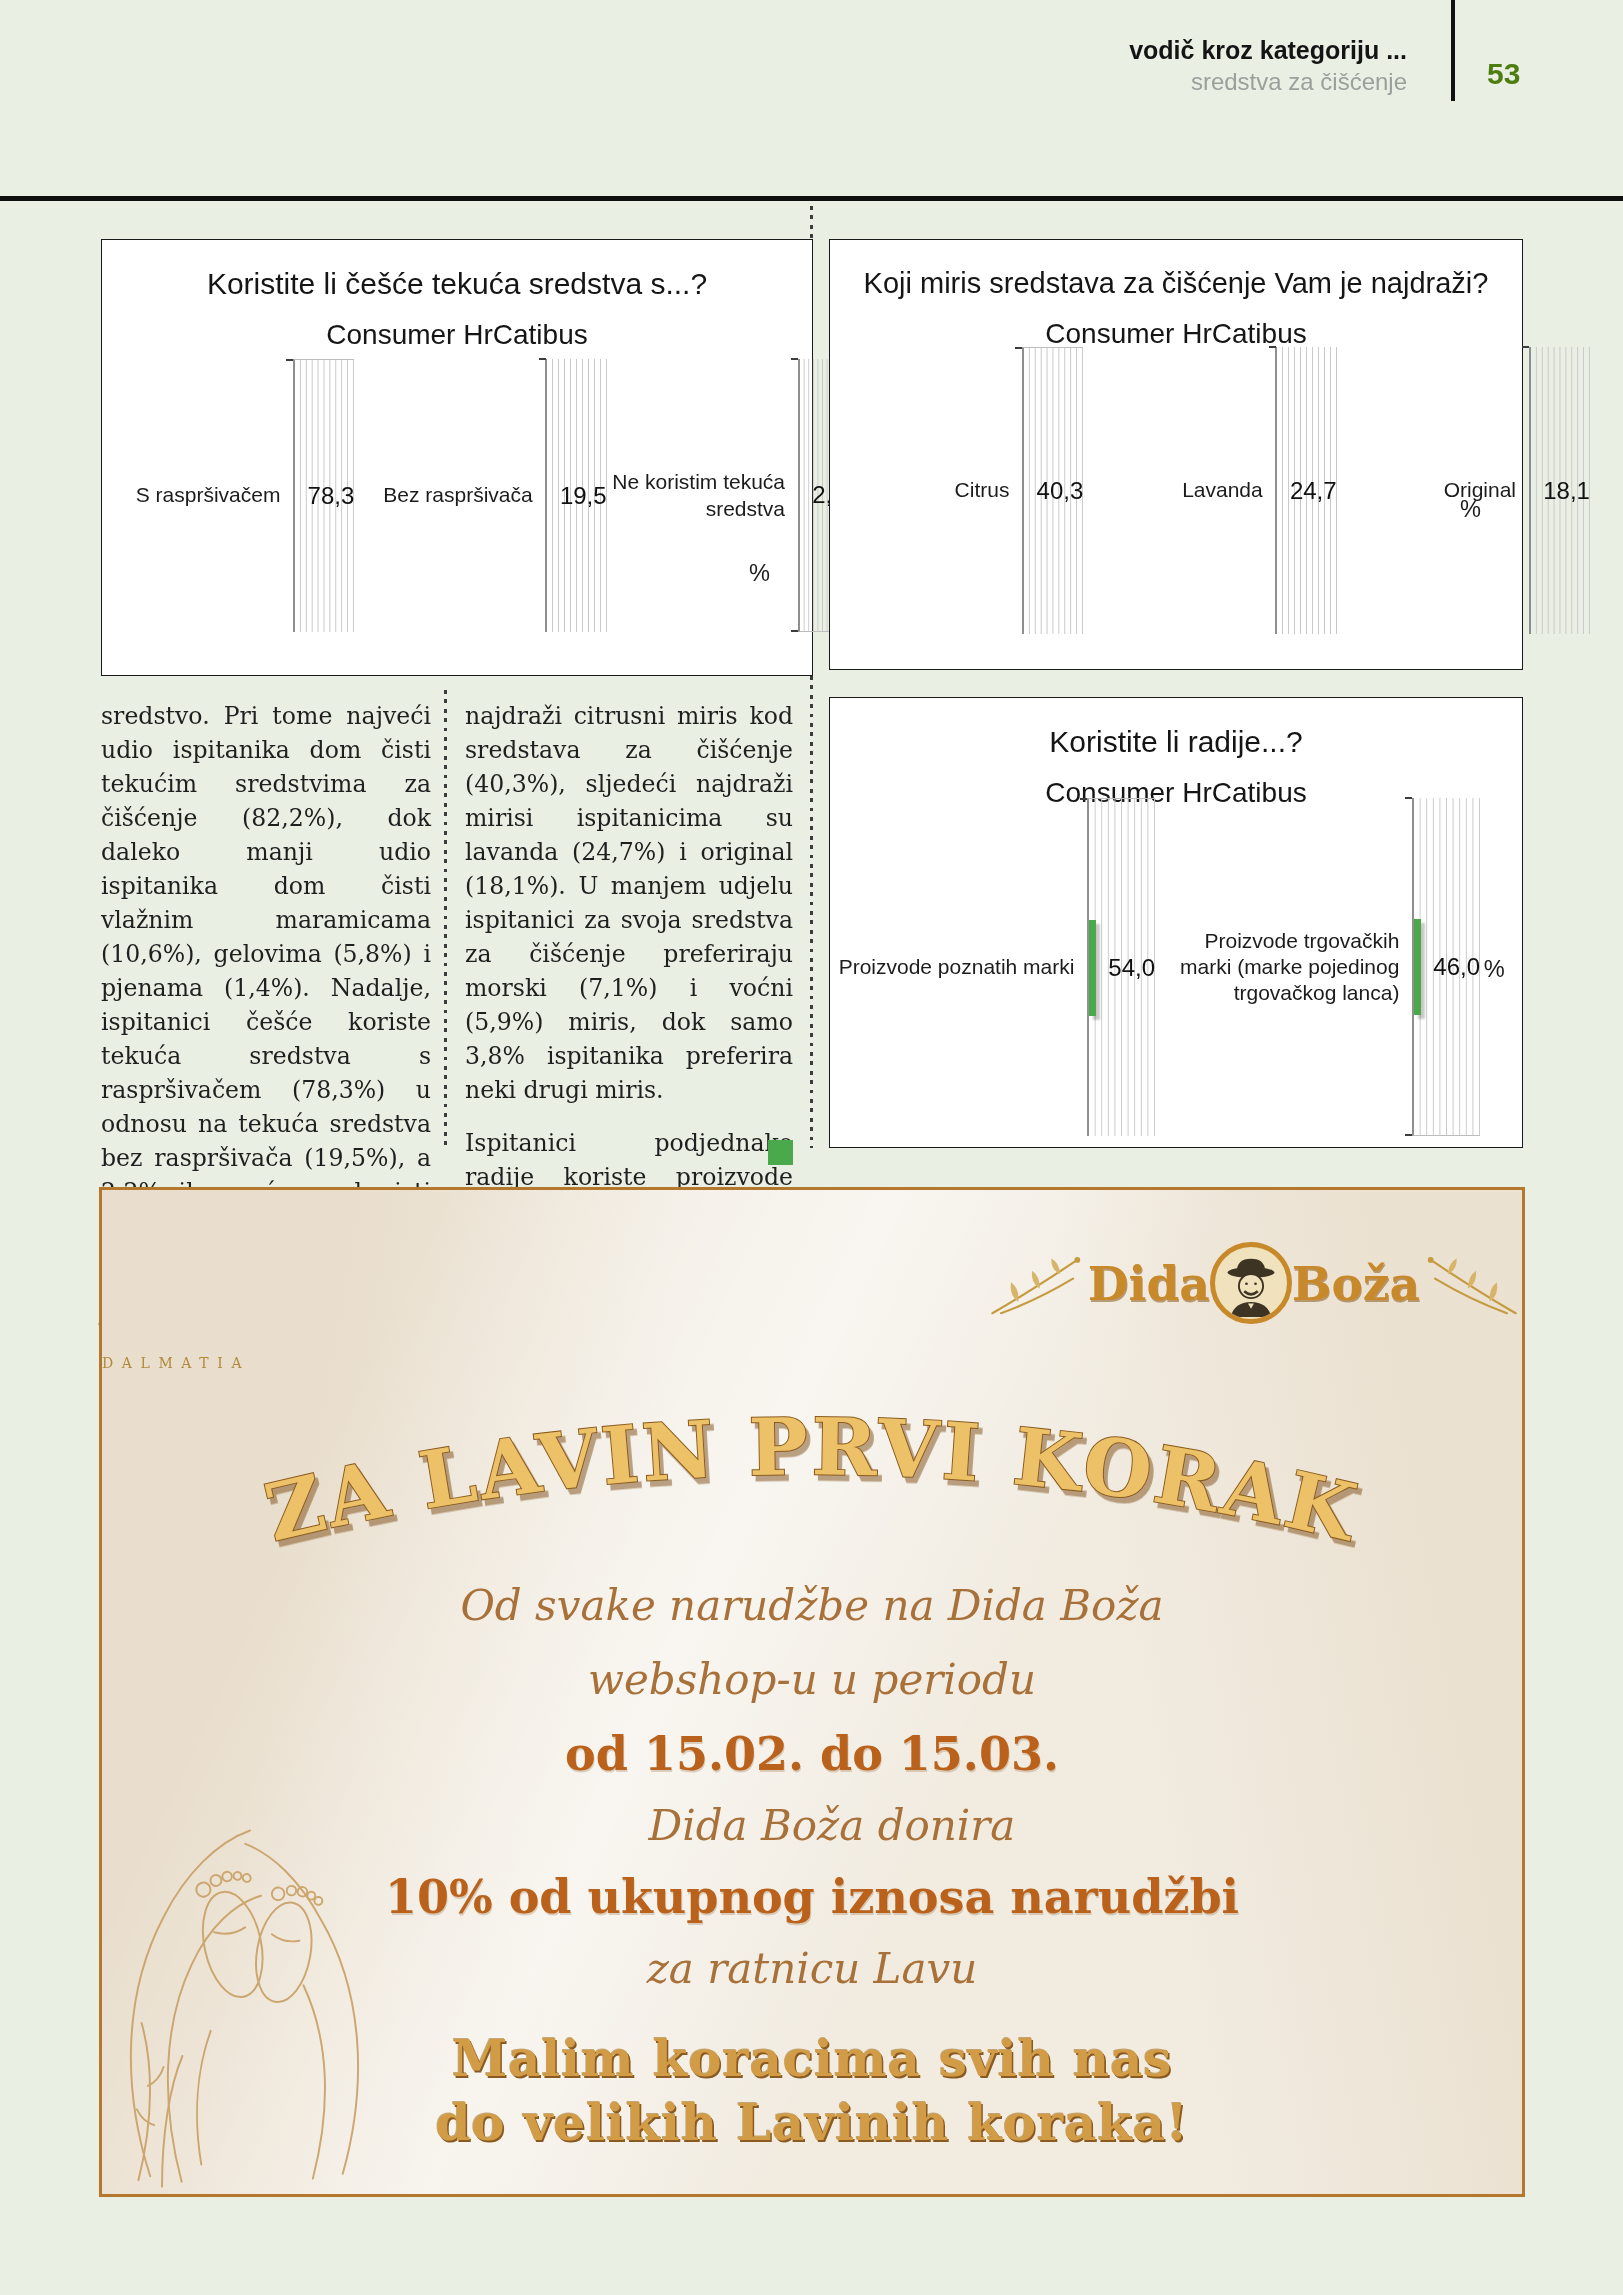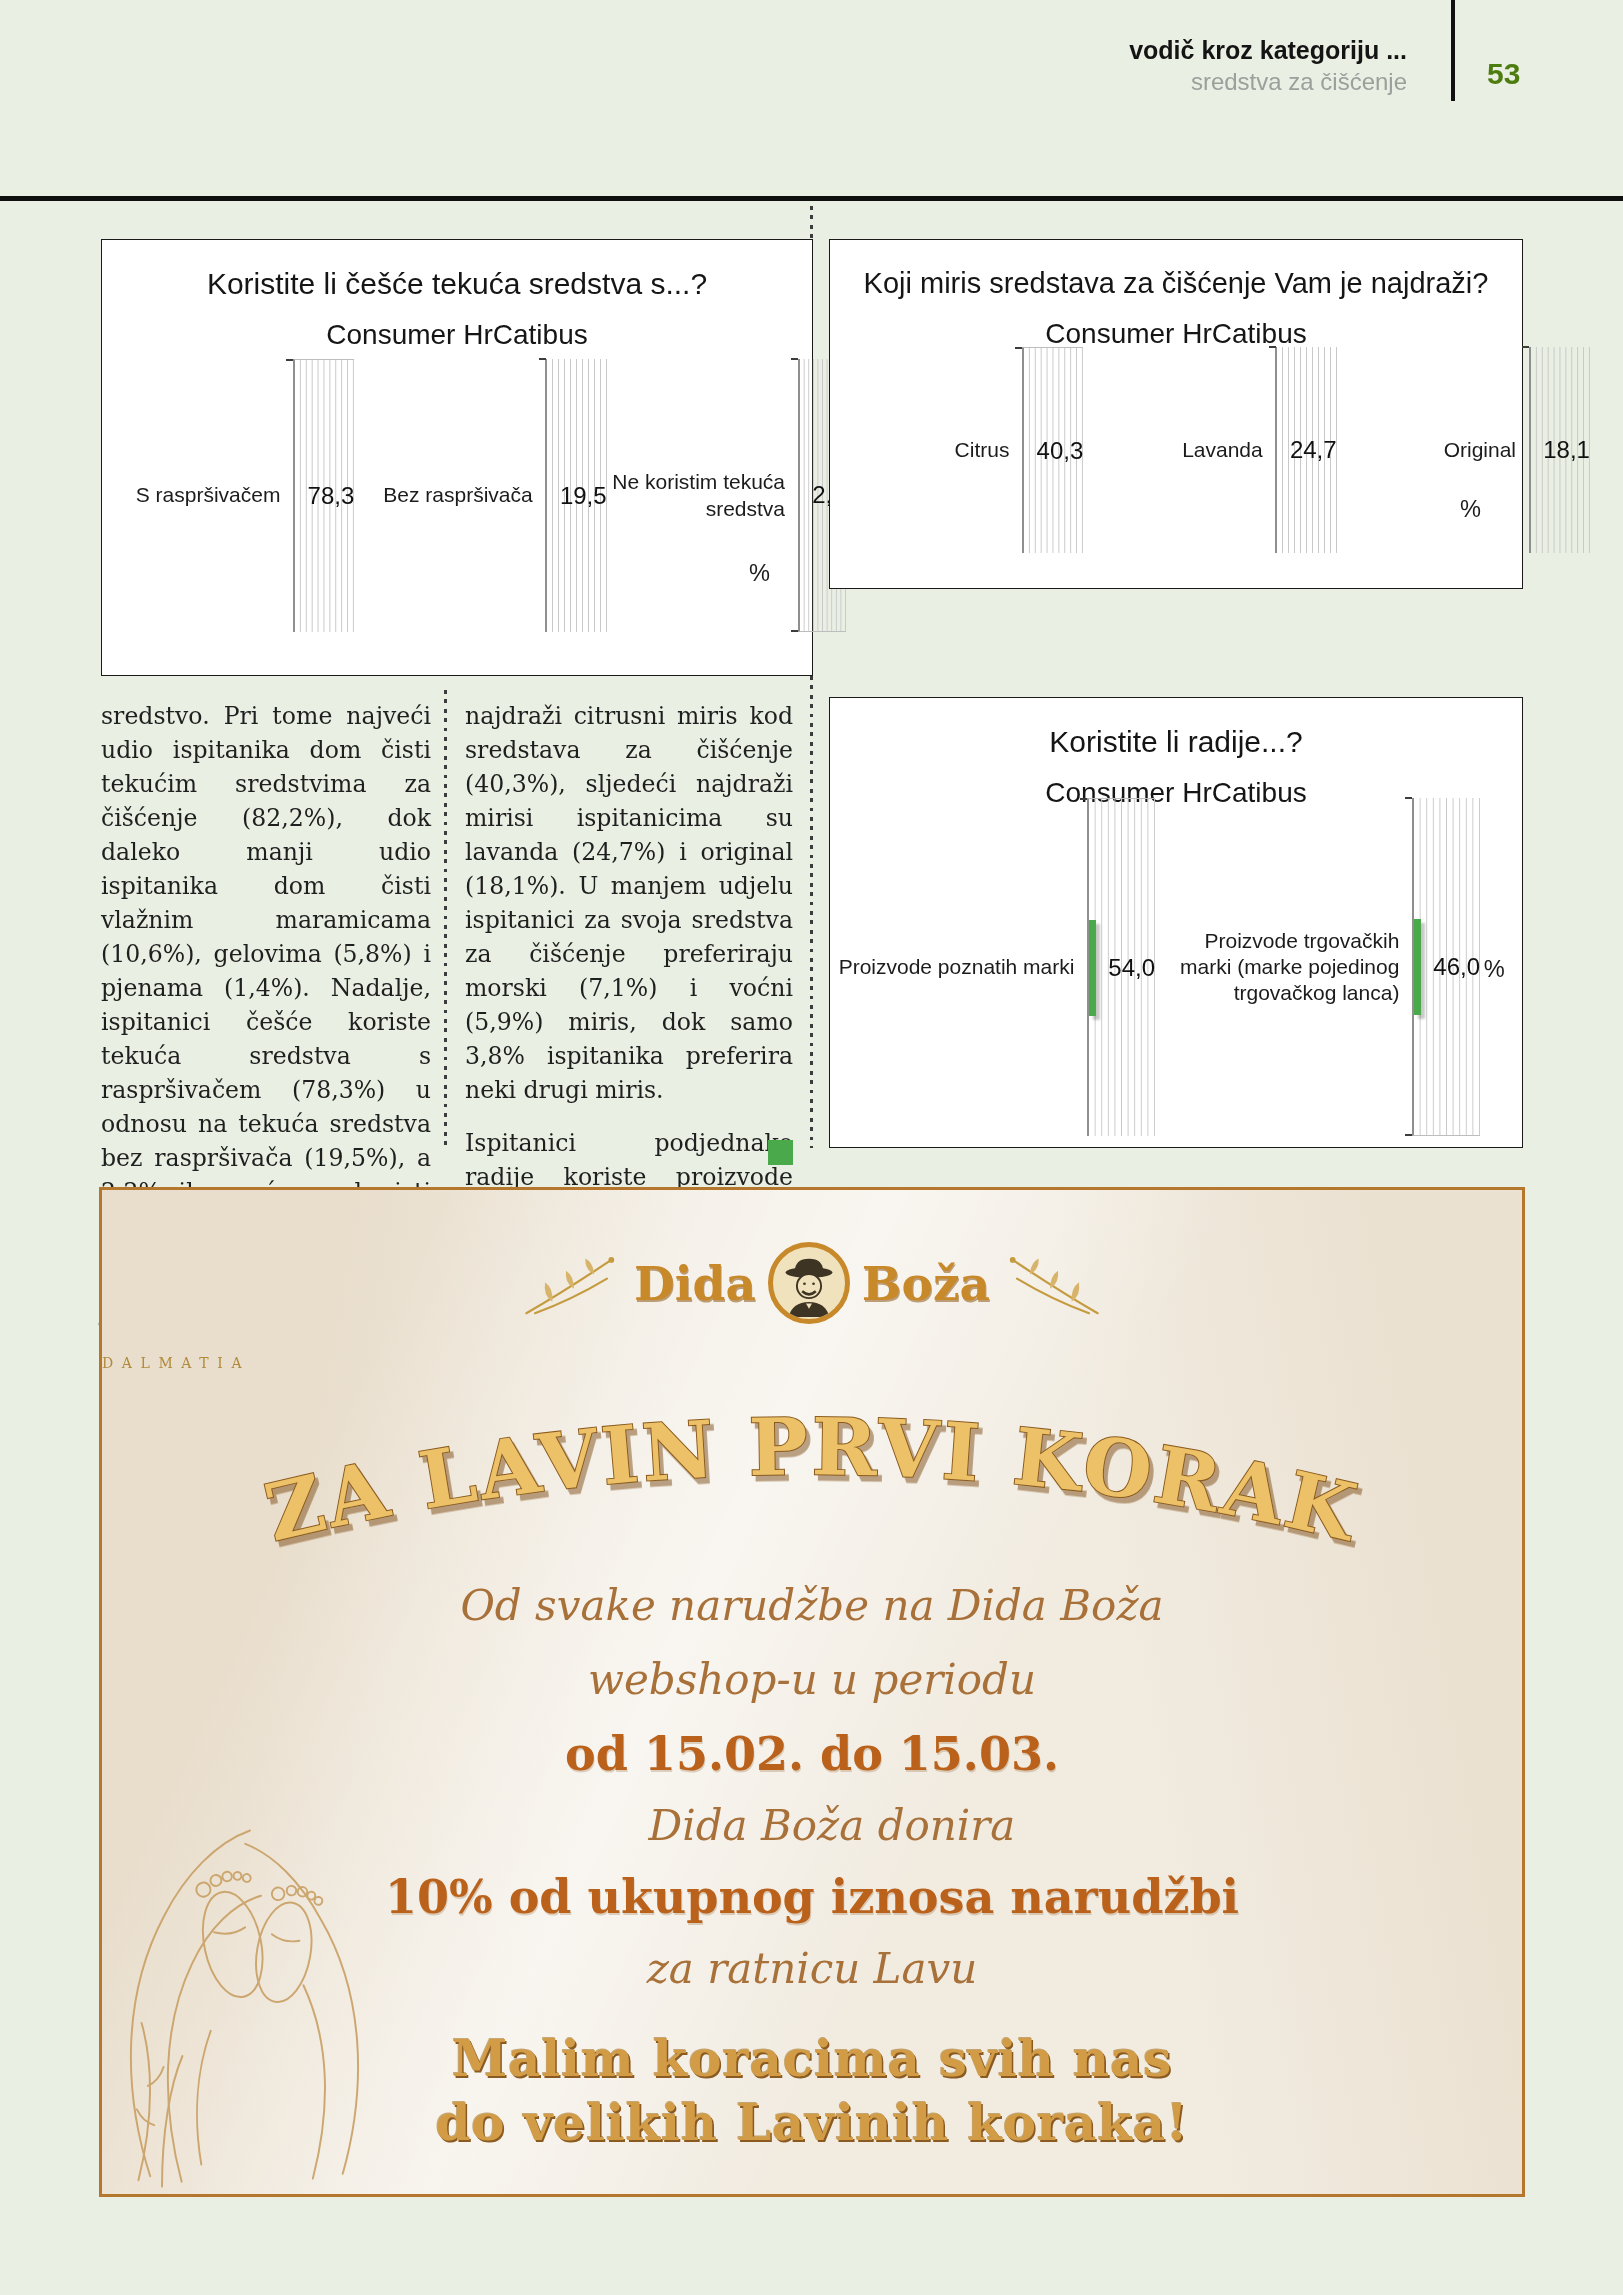--- a/index.html
+++ b/index.html
@@ -16,21 +16,21 @@
 
   
   .vdots{position:absolute;width:3.1px;
          background-image:repeating-linear-gradient(to bottom,#3c3c3c 0 3.9px,transparent 3.9px 9.4px);}
   #vd-center{left:810px;top:206px;height:942px;}
   #vd-left{left:444px;top:690px;height:459px;}
 
   
   .chart-box{position:absolute;background:#fff;border:1.6px solid #1a1a1a;box-sizing:border-box;}
   .c1{left:101px;top:239px;width:712px;height:437px;}
-  .c2{left:829px;top:239px;width:694px;height:350px;}
+  .c2{left:829px;top:239px;width:694px;height:431px;}
   .c3{left:829px;top:697px;width:694px;height:451px;}
   .chart-title{margin-top:27px;text-align:center;font-size:30px;font-weight:500;color:#151515;}
   .c2 .chart-title{font-size:29px;}
   .chart-sub{text-align:center;font-size:28px;font-weight:500;color:#151515;margin-top:18px;}
   .chart-body{position:absolute;display:flex;flex-direction:row;}
   .c1 .chart-body{left:0;right:57px;top:119px;bottom:43px;}
   .c2 .chart-body{left:0;right:63px;top:107px;bottom:35px;}
   .c3 .chart-body{left:0;right:42px;top:100px;bottom:11px;}
   .c1{--labw:191px;--barh:50px;}
   .c2{--labw:192px;--barh:31px;}
@@ -65,21 +65,21 @@
 
   
   .ad{position:absolute;left:99px;top:1187px;width:1426px;height:1010px;box-sizing:border-box;
       border:3.9px solid #b5762e;
       background:
         linear-gradient(115deg,rgba(255,255,255,0) 18%,rgba(255,255,255,0.55) 42%,rgba(255,255,255,0) 60%),
         linear-gradient(100deg,rgba(221,203,176,0.40) 0 16%,rgba(255,255,255,0) 38%),
         linear-gradient(260deg,rgba(221,203,176,0.30) 0 10%,rgba(255,255,255,0) 30%),
         #f1ebe0;
       font-family:"DejaVu Serif",serif;}
-  .ad-logo{position:absolute;top:52px;left:0;right:0;display:flex;justify-content:center;align-items:center;gap:12px;}
+  .ad-logo{position:absolute;top:52px;left:0;right:0;display:flex;justify-content:flex-end;align-items:center;gap:0;}
   .brand{font-size:47px;font-weight:bold;color:#c8892b;text-shadow:0.8px 1.6px 0 rgba(138,87,23,0.55);}
   .portrait{width:82px;height:82px;border-radius:50%;border:5.5px solid #c8892b;background:#efe2bd;
             box-sizing:border-box;display:flex;align-items:center;justify-content:center;overflow:hidden;}
   .ad-dalmatia{position:absolute;top:165px;left:0;right:0;text-align:left;
                font-size:14px;font-weight:normal;letter-spacing:8.6px;color:#b08a3a;}
   .ad-arc{position:absolute;top:187px;left:50%;transform:translateX(-50%);width:1225px;height:198px;}
   .adline{position:absolute;left:0;right:0;text-align:center;white-space:nowrap;}
   .adline.s{font-style:italic;font-size:42px;color:#a9713a;}
   .adline.b{font-weight:bold;font-size:46px;color:#ba611b;text-shadow:0.8px 1.6px 0 rgba(140,90,40,0.25);}
   .adline.g{font-weight:bold;font-size:50px;color:#d29c46;

